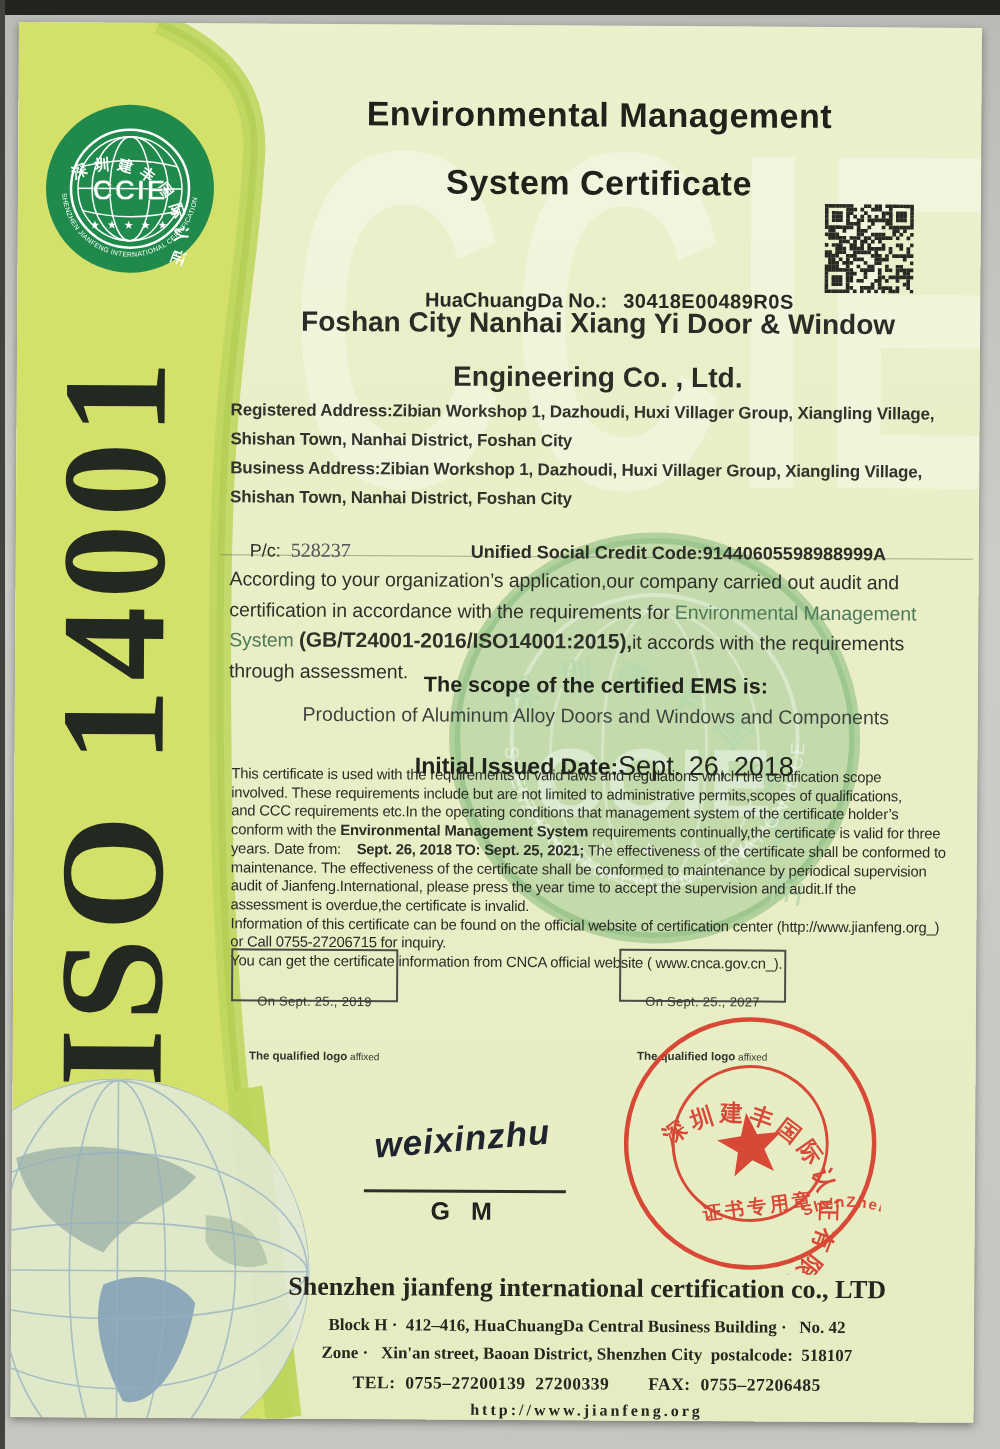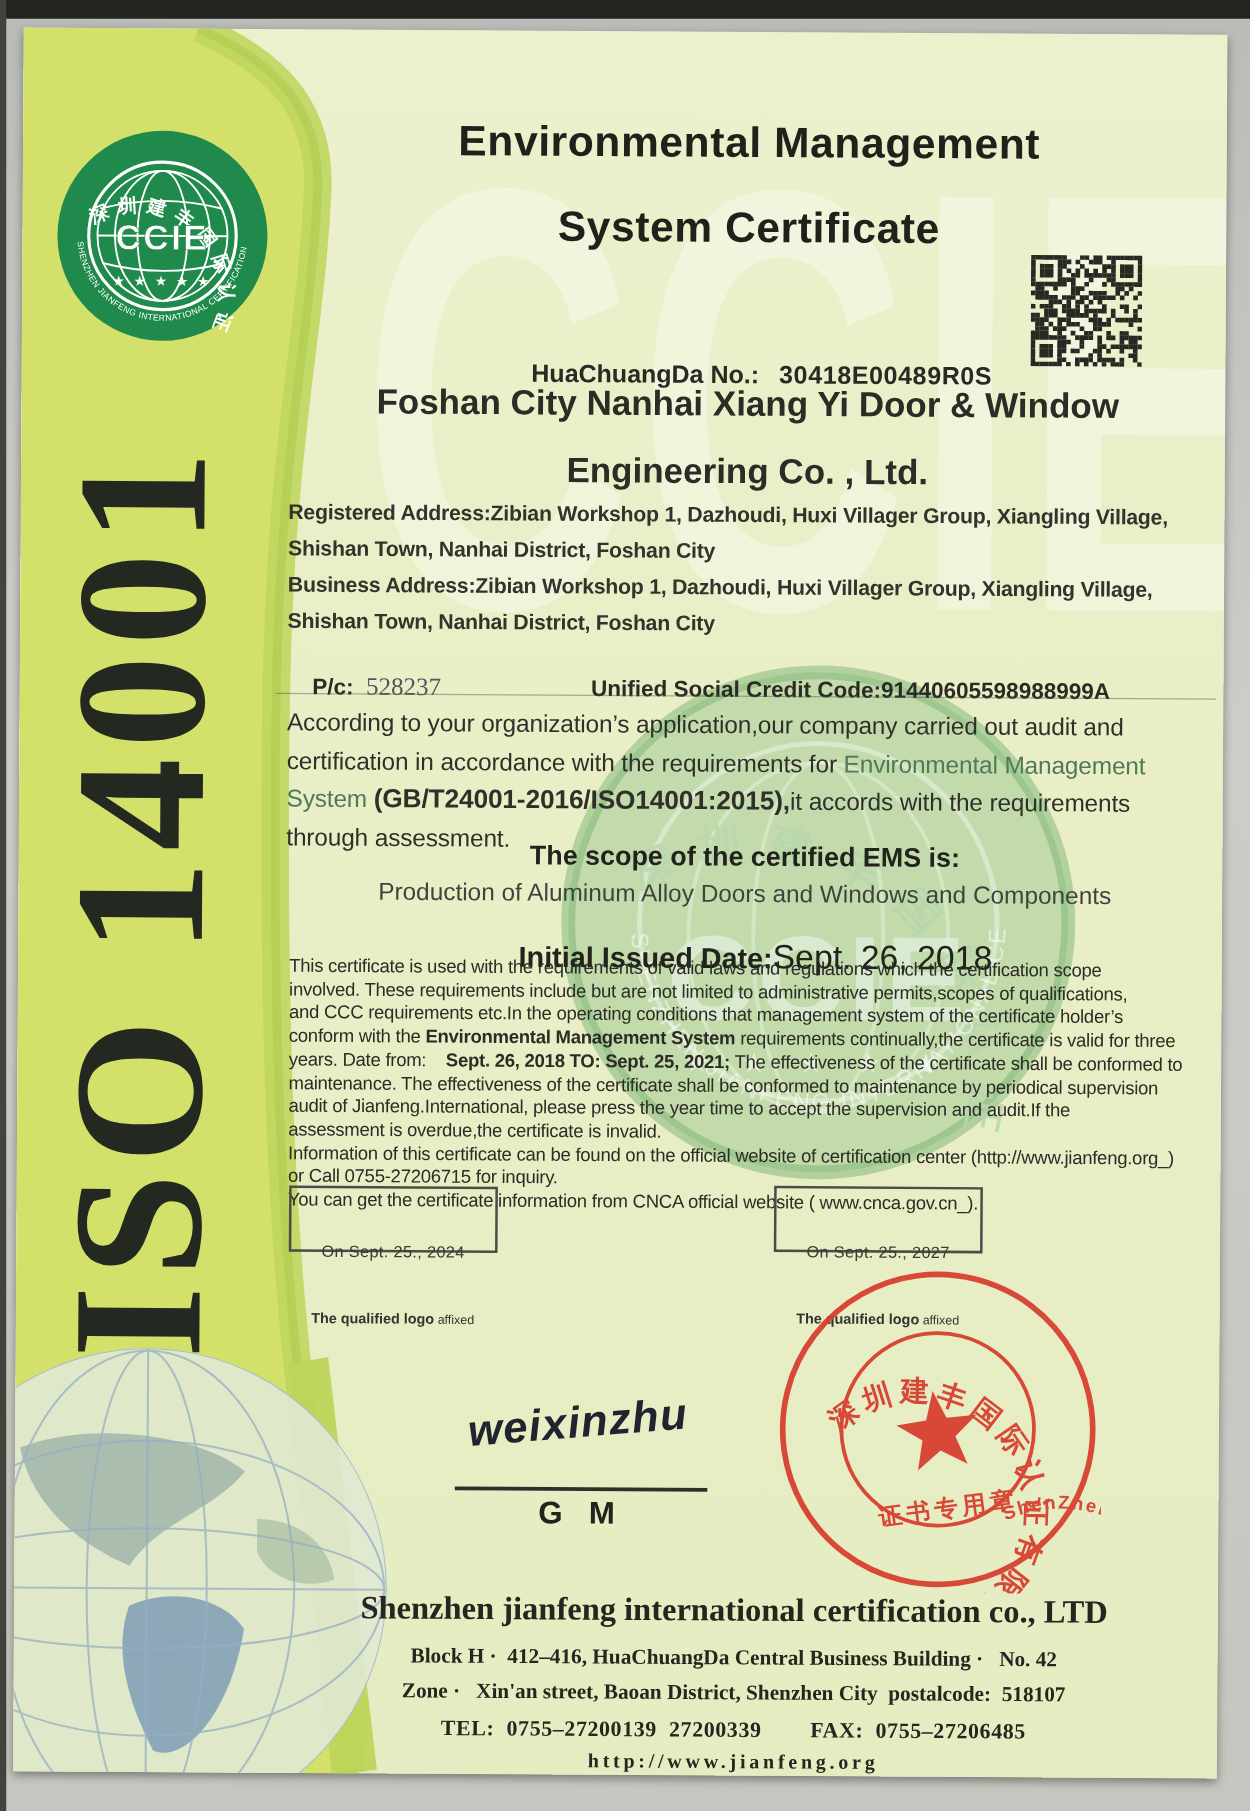--- a/index.html
+++ b/index.html
@@ -19,21 +19,21 @@
   .wm-ccie-top{position:absolute;left:272px;top:18px;z-index:1;font-weight:bold;font-size:300px;letter-spacing:4px;color:rgba(255,255,255,.34);transform:scaleY(1.6);transform-origin:top;white-space:pre}
   .wm-center{position:absolute;left:428px;top:500px;z-index:1}
   .abs{position:absolute;z-index:2;white-space:pre}
   .main-center{left:205px;width:752px;text-align:center}
   .title{font-weight:bold;font-size:34px;color:#21211b;letter-spacing:.5px}
   .certno{font-size:20px;font-weight:bold;color:#2a2a24}
   .certno .num{margin-left:16px;letter-spacing:.5px}
   .company{font-weight:bold;font-size:28px;color:#2c2c26}
   .addr{left:214px;top:372px;font-size:17px;line-height:29px;font-weight:600;color:#33332c;letter-spacing:-.2px}
   .pcrow{left:214px;top:494px;font-size:18px;color:#2b2b25}
-  .pcrow .pcl{font-weight:bold}
+  .pcrow .pcl{font-weight:normal}
   .pcrow .pcv{font-family:"Liberation Serif",serif;font-size:20px;color:#54545e;margin-left:10px}
   .pcrow .ucc{font-weight:bold;margin-left:120px}
   .rule{left:205px;top:531px;width:752px;height:1px;background:rgba(80,85,68,.45)}
   .para{left:214px;top:540px;font-size:19.5px;line-height:30.5px;color:#30302a;letter-spacing:-.1px}
   .para .green{color:var(--text-green)}
   .para .b{font-weight:bold;font-size:21px}
   .scopeh{top:648px;font-weight:bold;font-size:21.5px;color:#23231d}
   .scopet{top:679px;font-size:19.5px;color:#3d443e}
   .issue{top:707px;color:#23231d}
   .issue .lab{font-weight:bold;font-size:23px}
@@ -501,21 +501,21 @@
   <div class="abs main-center scopeh">The scope of the certified EMS is:</div>
   <div class="abs main-center scopet">Production of Aluminum Alloy Doors and Windows and Components</div>
 
   <div class="abs main-center issue">
     <span class="lab">Initial Issued Date:</span><span class="val">Sept. 26, 2018</span>
   </div>
 
   <div class="abs fine"><div class="tline"><span>This certificate is used with the requirements of valid laws and regulations which the certification scope</span></div><div class="tline"><span>involved. These requirements include but are not limited to administrative permits,scopes of qualifications,</span></div><div class="tline"><span>and CCC requirements etc.In the operating conditions that management system of the certificate holder’s</span></div><div class="tline"><span>conform with the </span><span class="b">Environmental Management System</span><span> requirements continually,the certificate is valid for three</span></div><div class="tline"><span>years. Date from:    </span><span class="b">Sept. 26, 2018 TO: Sept. 25, 2021;</span><span> The effectiveness of the certificate shall be conformed to</span></div><div class="tline"><span>maintenance. The effectiveness of the certificate shall be conformed to maintenance by periodical supervision</span></div><div class="tline"><span>audit of Jianfeng.International, please press the year time to accept the supervision and audit.If the</span></div><div class="tline"><span>assessment is overdue,the certificate is invalid.</span></div><div class="tline"><span>Information of this certificate can be found on the official website of certification center (http://www.jianfeng.org_)</span></div><div class="tline"><span>or Call 0755-27206715 for inquiry.</span></div><div class="tline"><span>You can get the certificate information from CNCA official website ( www.cnca.gov.cn_).</span></div></div>
 
   <div class="abs qbox" style="left:218px;top:925px">
-    <div class="d">On Sept. 25., 2024</div>
+    <div class="d">On Sept. 25., 2019</div>
     <div class="c"><span>The qualified logo</span><span class="aff"> affixed</span></div>
   </div>
   <div class="abs qbox" style="left:606px;top:923px">
     <div class="d">On Sept. 25., 2027</div>
     <div class="c"><span>The qualified logo</span><span class="aff"> affixed</span></div>
   </div>
 
   <svg class="sealwrap" width="262" height="262" viewBox="0 0 262 262">
     <defs>
       <path id="sealE" d="M131,237 A106,106 0 1 1 130.9,237.1"></path>

